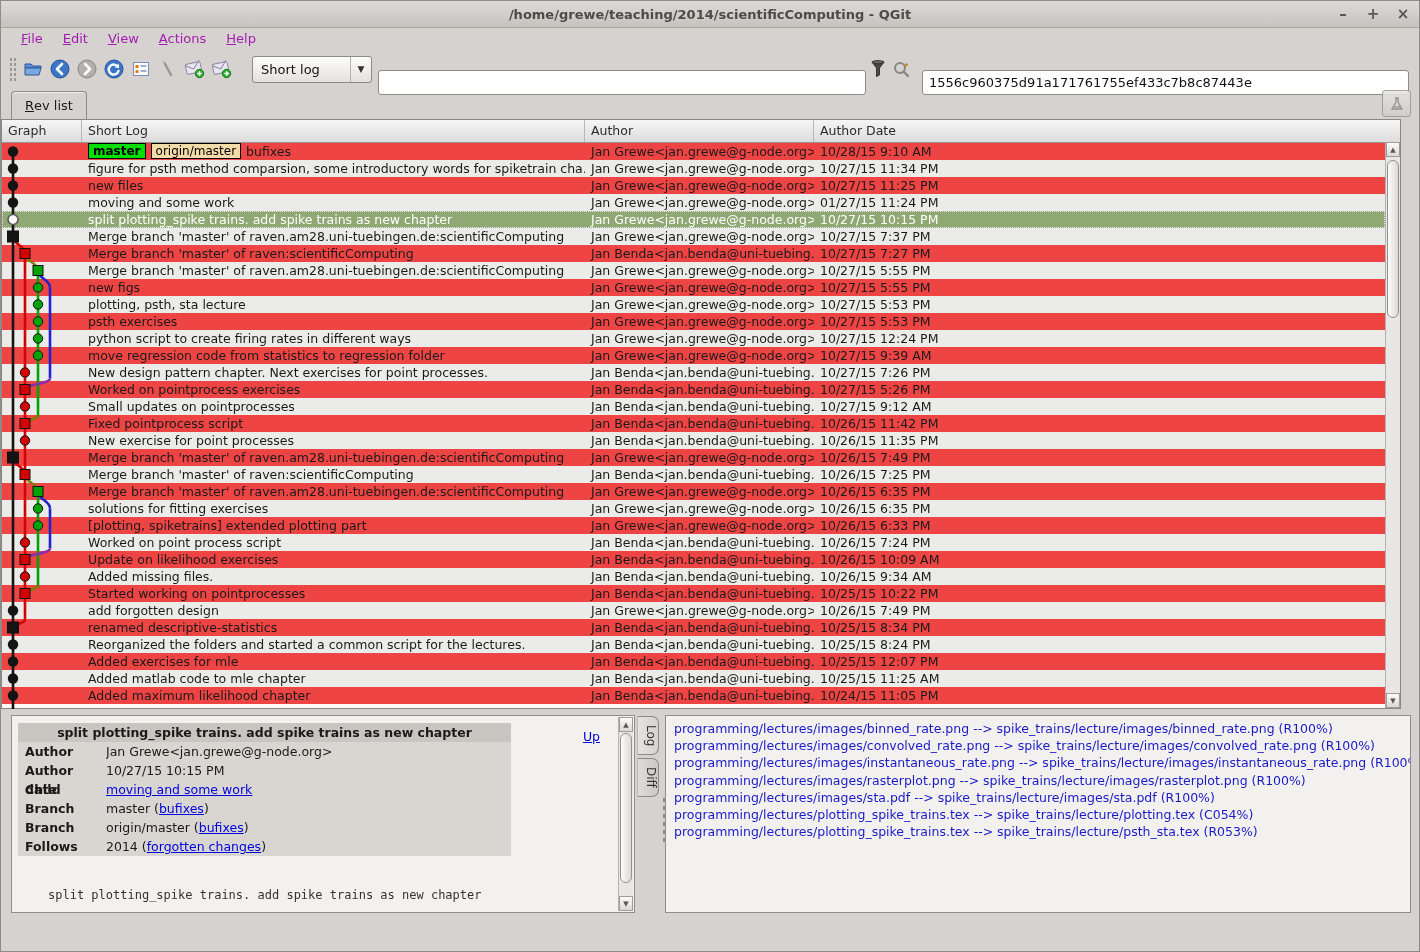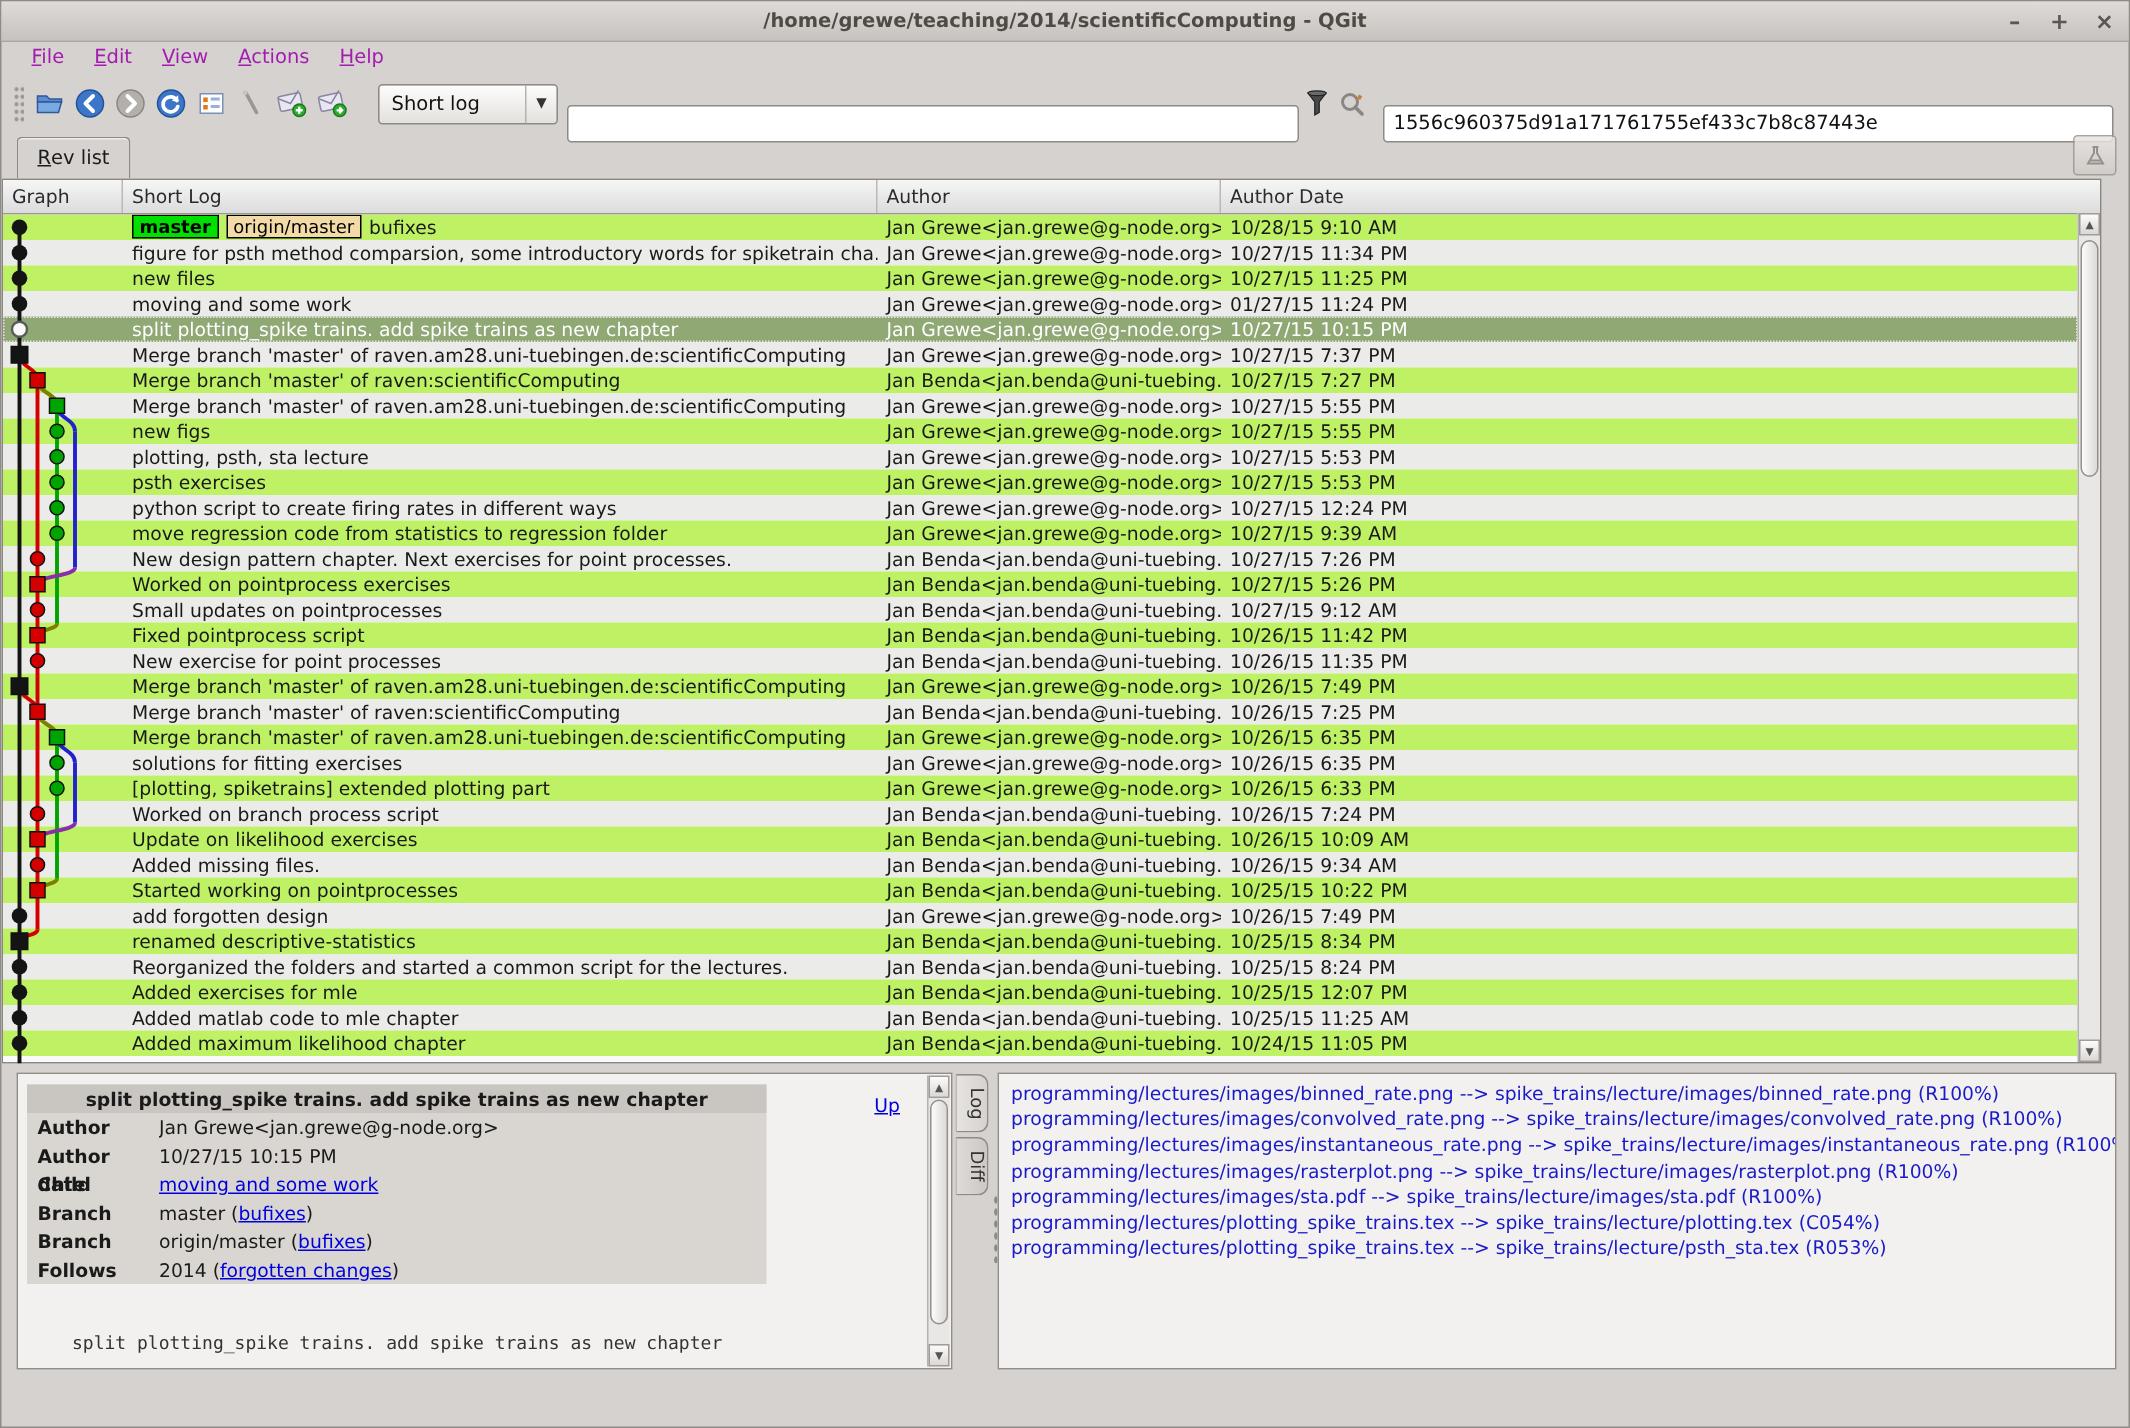--- a/index.html
+++ b/index.html
@@ -36,21 +36,21 @@
   .tab u{text-decoration:underline;}
   .corner-btn{position:absolute;right:8px;bottom:2px;width:27px;height:25px;border:1px solid #9a9691;border-radius:3px;background:linear-gradient(#e8e5e2,#d0ccc8);display:flex;align-items:center;justify-content:center;opacity:.85;}
 
   
   .revlist{position:absolute;left:0;top:118px;width:1400px;height:590px;border:1px solid #8a8682;background:#fafafa;box-sizing:border-box;}
   .thead{display:flex;height:22px;border-bottom:1px solid #9a9691;background:linear-gradient(#f6f6f6,#dcdcdc);}
   .th{box-sizing:border-box;padding:3px 0 0 6px;font-size:12.5px;color:#2b2b2b;border-right:1px solid #bcb8b4;overflow:hidden;white-space:nowrap;}
   .th:last-child{border-right:none;}
   .tbody{position:relative;height:566px;overflow:hidden;margin-right:15px;}
   .row{display:flex;height:17px;line-height:17px;white-space:nowrap;}
-  .row.stripe-a{background:#bef264;}
+  .row.stripe-a{background:#ef4444;}
   .row.stripe-b{background:#ebebe9;}
   .row.selected{background:#8fa874;color:#fff;outline:1px dotted #e8e8e8;outline-offset:-1px;}
   .cell{box-sizing:border-box;overflow:hidden;}
   .c-graph{width:80px;flex:none;}
   .c-log{width:503px;flex:none;padding-left:6px;}
   .c-author{width:229px;flex:none;padding-left:6px;}
   .c-date{flex:1;padding-left:6px;}
   .badge{display:inline-block;border:1px solid #000;padding:0 4px;margin-right:5px;height:14px;line-height:14px;font-size:12px;vertical-align:1px;color:#000;}
   .badge-head{font-weight:bold;}
   #graph-svg{position:absolute;left:0;top:0;pointer-events:none;}
@@ -394,21 +394,21 @@
           <div class="cell c-date">10/26/15 6:35 PM</div>
         </div>
         <div class="row stripe-a">
           <div class="cell c-graph"></div>
           <div class="cell c-log">[plotting, spiketrains] extended plotting part</div>
           <div class="cell c-author">Jan Grewe&lt;jan.grewe@g-node.org&gt;</div>
           <div class="cell c-date">10/26/15 6:33 PM</div>
         </div>
         <div class="row stripe-b">
           <div class="cell c-graph"></div>
-          <div class="cell c-log">Worked on branch process script</div>
+          <div class="cell c-log">Worked on point process script</div>
           <div class="cell c-author">Jan Benda&lt;jan.benda@uni-tuebing...</div>
           <div class="cell c-date">10/26/15 7:24 PM</div>
         </div>
         <div class="row stripe-a">
           <div class="cell c-graph"></div>
           <div class="cell c-log">Update on likelihood exercises</div>
           <div class="cell c-author">Jan Benda&lt;jan.benda@uni-tuebing...</div>
           <div class="cell c-date">10/26/15 10:09 AM</div>
         </div>
         <div class="row stripe-b">

